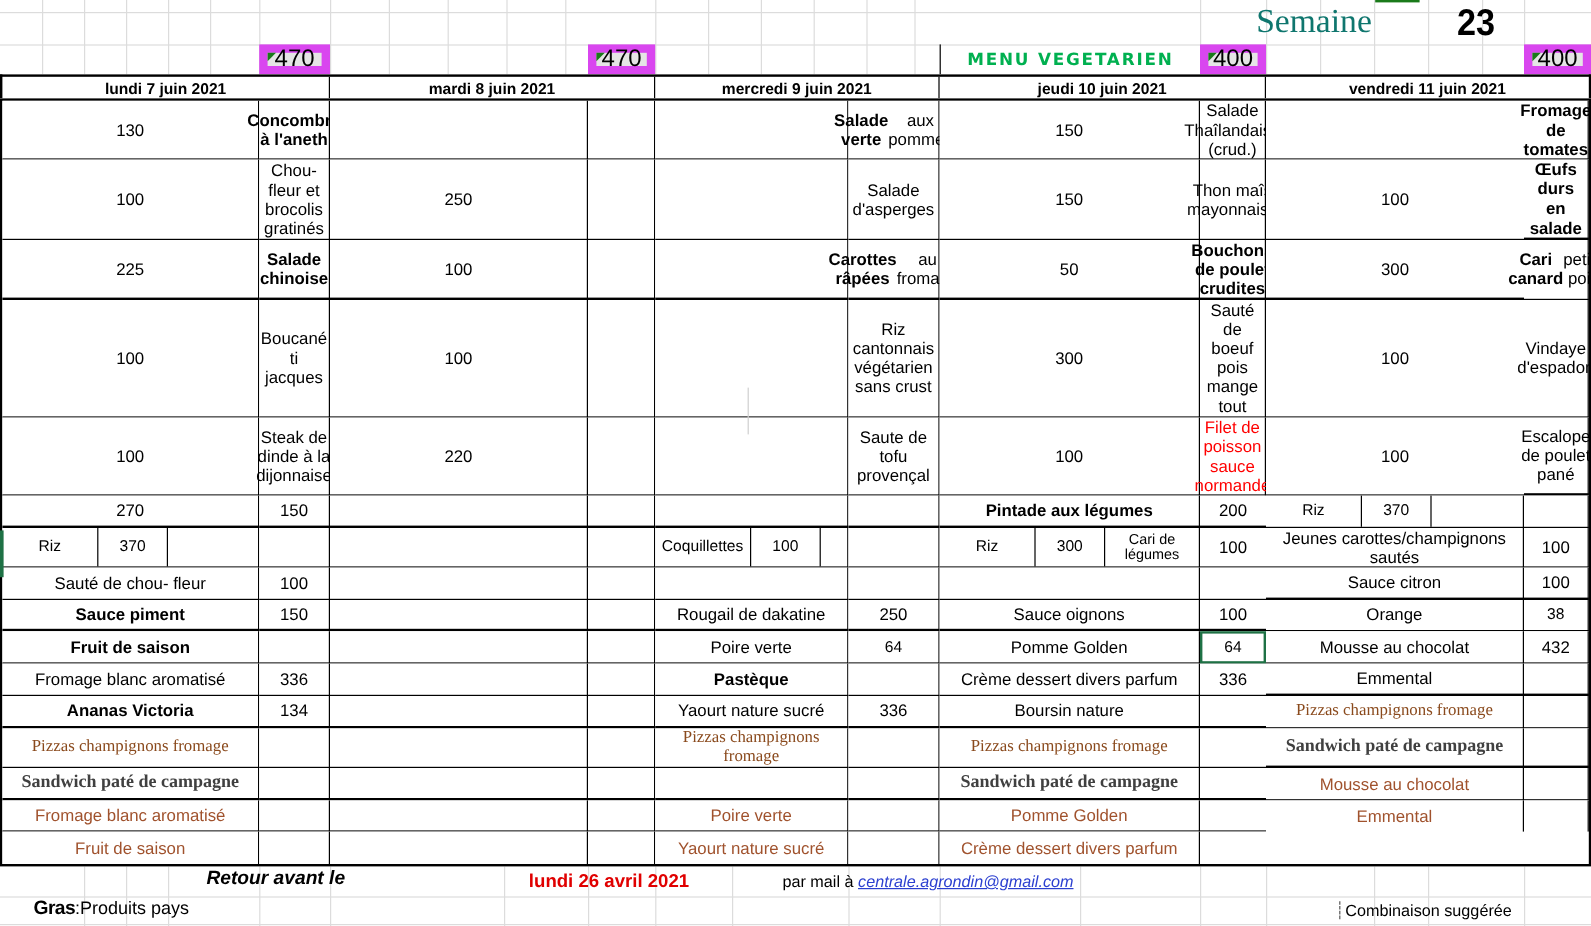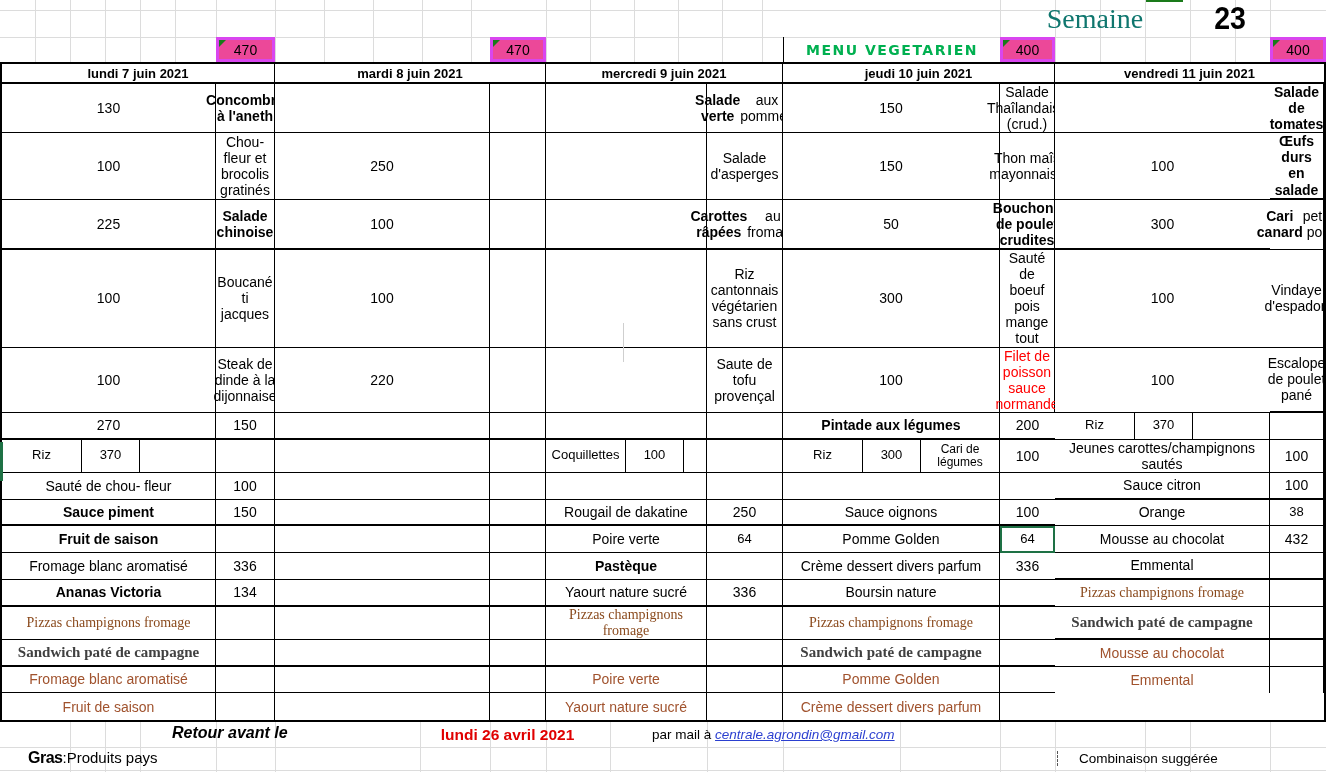--- a/index.html
+++ b/index.html
@@ -7,22 +7,22 @@
          font-family:"Liberation Sans",sans-serif;overflow:hidden;color:#000;}
   .gl{position:absolute;background:#dcdcdc;z-index:0;}
   .abs{position:absolute;box-sizing:border-box;}
   
   .semaine{left:1002px;top:3px;width:186px;height:32px;text-align:center;
            font-family:"Liberation Serif",serif;font-size:28px;color:#0f766e;z-index:2;}
   .weeknum{left:1190px;top:1px;width:80px;height:34px;text-align:center;
            font-weight:bold;font-size:31px;transform:scaleX(.92);z-index:2;}
   .greenbar{left:1146px;top:0;width:37px;height:2px;background:#1a7a1a;z-index:3;}
   
-  .calcell{top:37px;height:25px;border:3px solid #d946ef;background:#ec4899;display:flex;
-           align-items:center;justify-content:center;font-size:14px;z-index:2;}
+  .calcell{top:37px;height:25px;border:7px solid #d946ef;background:#e5e5e5;display:flex;
+           align-items:center;justify-content:center;font-size:20px;z-index:2;}
   .tri::before{content:"";position:absolute;top:0;left:0;border-top:7px solid #1a7a1a;
            border-right:7px solid transparent;}
   .vegcell{left:783px;top:37px;width:217px;height:25px;border-left:1px solid #000;
            display:flex;align-items:center;justify-content:center;z-index:1;
            color:#00b050;font-weight:bold;font-size:14px;letter-spacing:1.5px;
            font-family:"DejaVu Sans",sans-serif;}
   
   #dayhdr{position:absolute;left:0;top:62px;width:1326px;height:20px;box-sizing:border-box;
           border:2px solid #000;border-bottom:none;display:grid;z-index:2;background:#fff;
           grid-template-columns:273px 271px 237px 272px 1fr;}
@@ -55,22 +55,22 @@
   .greensliver{left:0;top:442px;width:3px;height:39px;background:#1e7145;z-index:4;}
   .weddiv{left:623px;top:323px;width:1px;height:39px;background:#cfcfcf;z-index:3;}
   
   .f-retour{left:172px;top:724px;font-weight:bold;font-size:16px;z-index:2;font-style:italic;}
   .f-date{left:420px;top:726px;width:175px;text-align:center;color:#e00000;
           font-weight:bold;font-size:15.5px;z-index:2;}
   .f-mail{left:628px;top:727px;font-size:13.5px;z-index:2;margin-left:24px;}
   .email{color:#2b3fd0;font-style:italic;text-decoration:underline;cursor:pointer;}
   .f-gras{left:28px;top:749px;font-size:15px;z-index:2;}
   .f-gras b{font-size:16px;letter-spacing:-0.5px;text-align:right;}
-  .f-combo{left:1057px;top:751px;font-size:13.5px;border-left:1px dashed #555;
-           padding-left:21px;z-index:2;}
+  .f-combo{left:1116px;top:751px;font-size:13.5px;border-left:1px dashed #555;
+           padding-left:4px;z-index:2;}
 </style>
 </head>
 <body>
 
 <div class="sheet">
 
   <div id="gridlines">
       <div class="gl" style="left: 35px; top: 0px; width: 1px; height: 62px;"></div>
       <div class="gl" style="left: 70px; top: 0px; width: 1px; height: 62px;"></div>
       <div class="gl" style="left: 105px; top: 0px; width: 1px; height: 62px;"></div>
@@ -146,21 +146,21 @@
       <div class="cell menu">
         <b>Salade verte</b>
         <span> aux pommes</span>
       </div>
       <div class="cell val">150</div>
       <div class="cell menu">
         <span>Salade Thaîlandaise (crud.)</span>
       </div>
       <div class="cell val lc"></div>
       <div class="cell menu">
-        <b>Salade de tomates</b>
+        <b>Fromage de tomates</b>
       </div>
       <div class="cell val">100</div>
       <div class="cell menu">
         <span>Chou-fleur et brocolis gratinés</span>
       </div>
       <div class="cell val">250</div>
       <div class="cell menu"></div>
       <div class="cell val"></div>
       <div class="cell menu">
         <span>Salade d'asperges</span>

